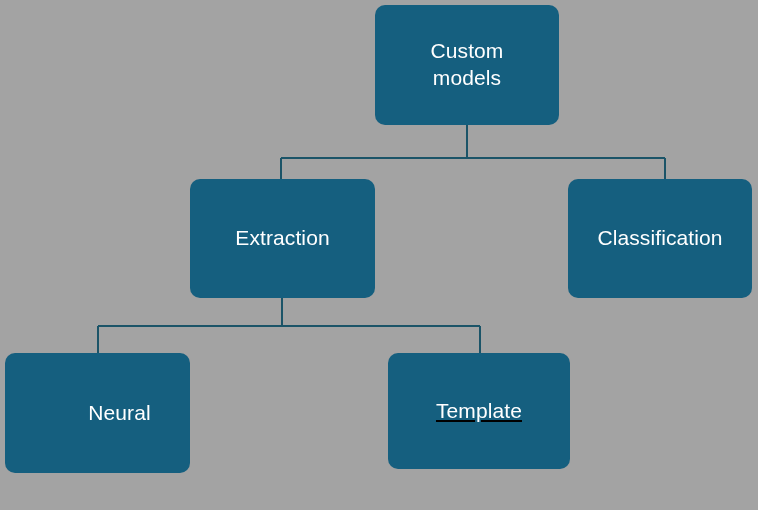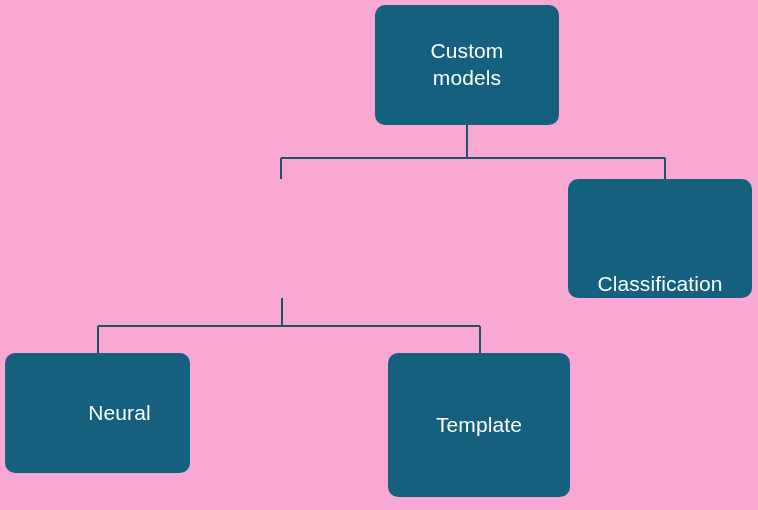--- a/index.html
+++ b/index.html
@@ -8,21 +8,21 @@
     padding: 0;
     background: #ffffff;
   }
   body {
     font-family: "Liberation Sans", sans-serif;
   }
   #diagram-canvas {
     position: relative;
     width: 758px;
     height: 510px;
-    background: #f9a8d4;
+    background: #a3a3a3;
     overflow: hidden;
   }
   #connector-layer {
     position: absolute;
     left: 0;
     top: 0;
     width: 758px;
     height: 510px;
   }
   .node-box {
@@ -47,27 +47,27 @@
     padding: 0 10px;
   }
   
   #node-custom-models {
     left: 375px;  top: 5px;   width: 184px; height: 120px;
   }
   #node-extraction {
     left: 190px;  top: 179px; width: 185px; height: 119px;
   }
   #node-classification {
-    left: 568px;  top: 179px; width: 184px; height: 119px; align-items: flex-end;
+    left: 568px;  top: 179px; width: 184px; height: 119px;
   }
   #node-neural {
     left: 5px;    top: 353px; width: 185px; height: 120px; padding-left: 44px;
   }
   #node-template {
-    left: 388px;  top: 353px; width: 182px; height: 144px;
+    left: 388px;  top: 353px; width: 182px; height: 116px; text-decoration: underline;
   }
 </style>
 </head>
 <body>
 
 <div id="diagram-canvas">
 
   <svg id="connector-layer" viewBox="0 0 758 510" width="758" height="510" xmlns="http://www.w3.org/2000/svg" aria-hidden="true">
     <g fill="none" stroke="#1b5468" stroke-width="2" shape-rendering="crispEdges">
 
@@ -81,20 +81,23 @@
       <path d="M 98 326 L 98 353"></path>
       <path d="M 480 326 L 480 353"></path>
     </g>
   </svg>
 
   <div class="node-box" id="node-custom-models">
     <span class="node-label">Custom
 models</span>
   </div>
 
+  <div class="node-box" id="node-extraction">
+    <span class="node-label">Extraction</span>
+  </div>
 
   <div class="node-box" id="node-classification">
     <span class="node-label">Classification</span>
   </div>
 
   <div class="node-box" id="node-neural">
     <span class="node-label">Neural</span>
   </div>
 
   <div class="node-box" id="node-template">

